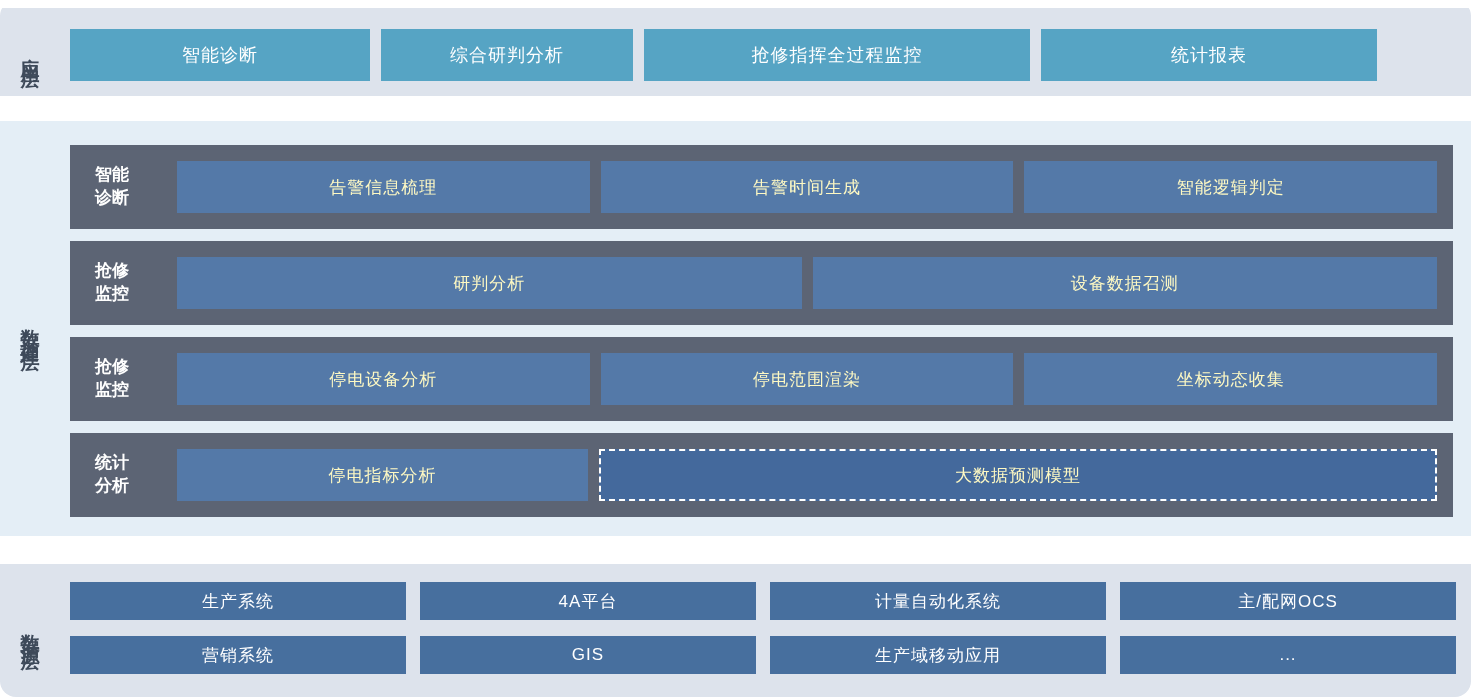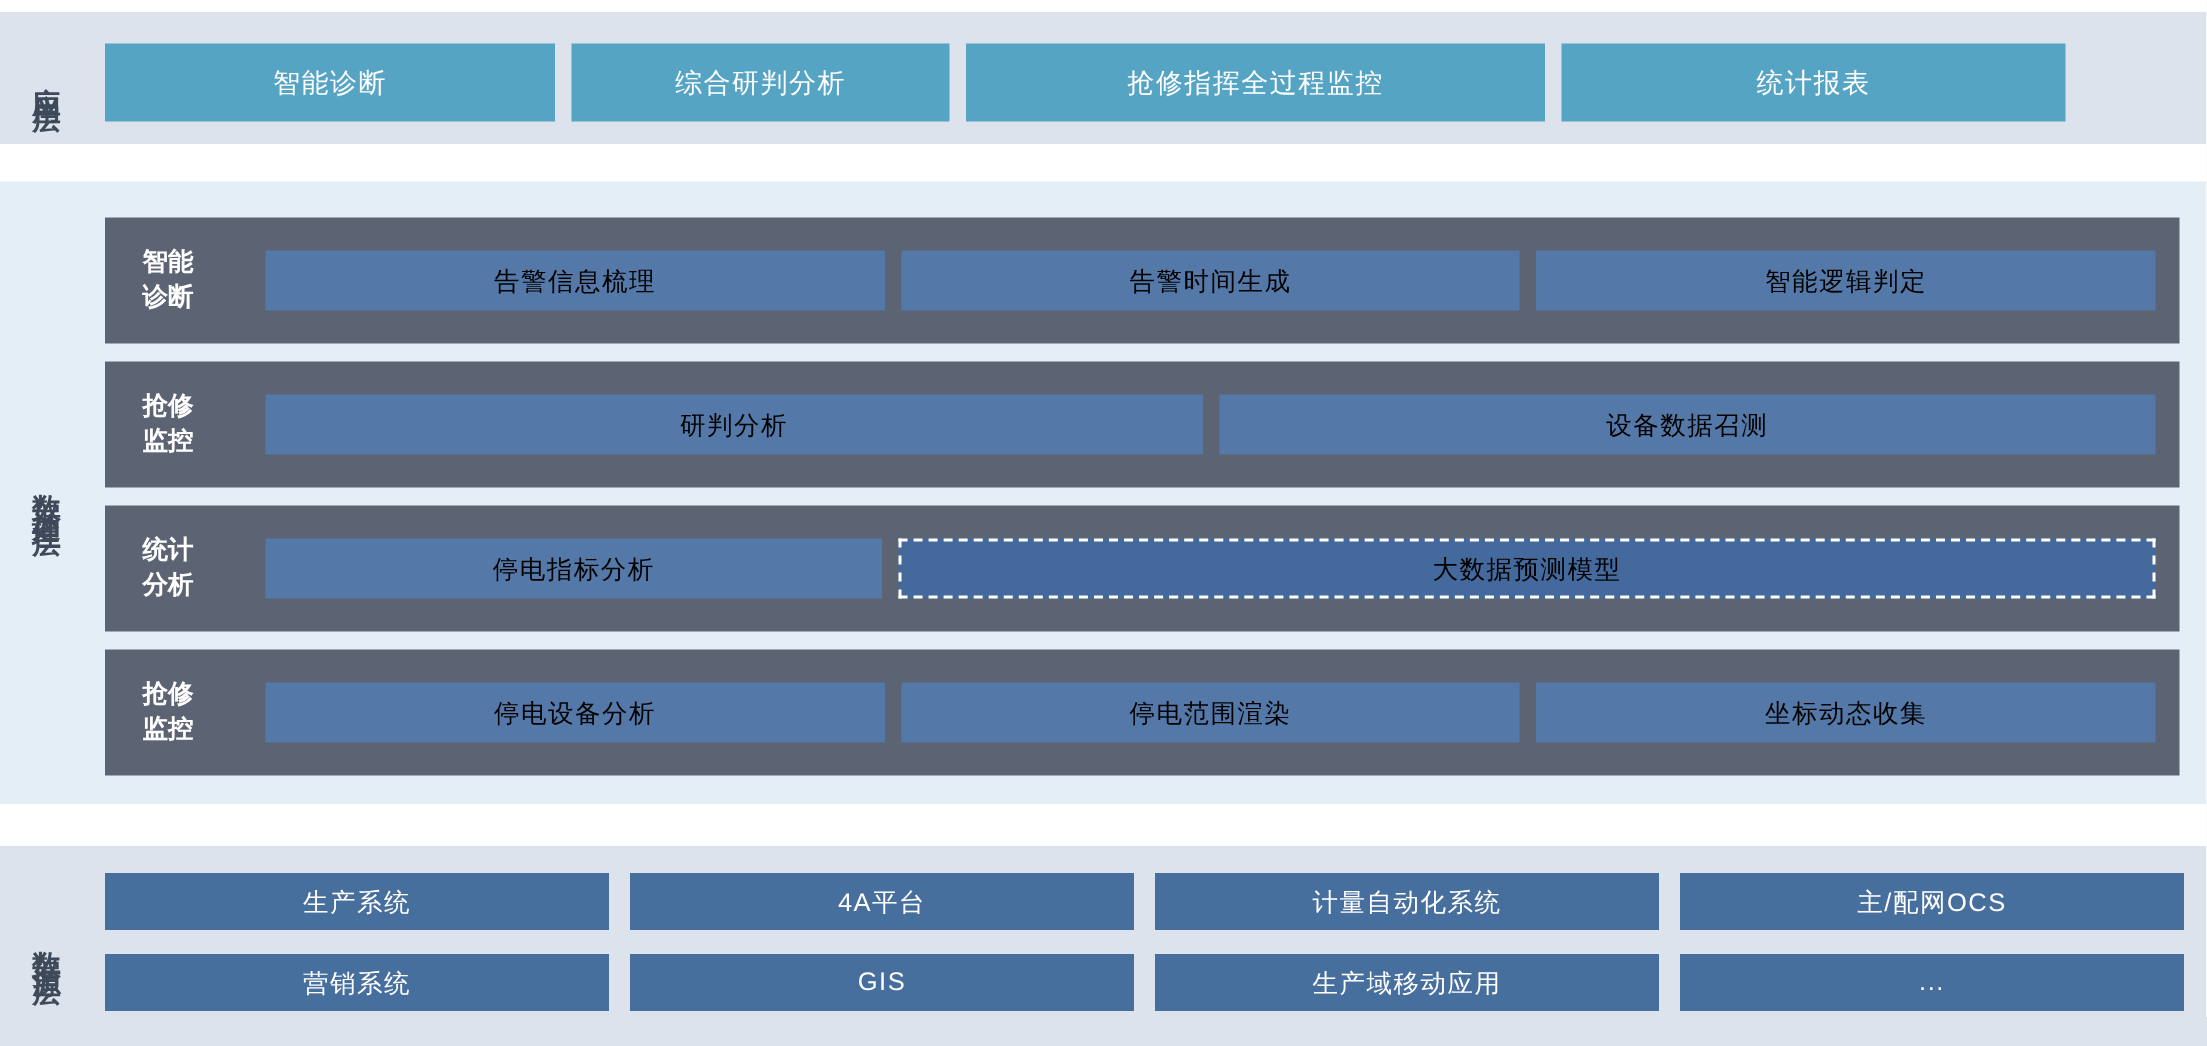--- a/index.html
+++ b/index.html
@@ -1,17 +1,17 @@
 <!DOCTYPE html>
 <html><head>
 <meta charset="utf-8">
 <style>
   html, body { margin:0; padding:0; background:#ffffff; }
   body { width:1471px; height:697px; font-family:"Liberation Sans","DejaVu Sans",sans-serif; }
-  .page { position:relative; width:1471px; height:697px; background:#ffffff; overflow:hidden; }
+  .page { position:relative; width:1471px; height:697px; background:#ffffff; overflow:hidden;border-radius:16px; }
 
   
   .vlabel {
     writing-mode: vertical-rl;
     text-orientation: upright;
     font-weight: bold;
     color: #3e4a5a;
     font-size: 19px;
     letter-spacing: 6px;
     line-height: 1;
@@ -37,21 +37,21 @@
   .section-proc .vlabel-wrap { height:415px; }
   .proc-rows { position:absolute; left:70px; top:24px; width:1383px; display:flex; flex-direction:column; gap:12px; }
   .proc-row { height:84px; background:#5c6474; display:flex; align-items:center; }
   .proc-row-label {
     width:107px; padding-left:25px; box-sizing:border-box; flex:0 0 107px;
     color:#ffffff; font-weight:bold; font-size:17px; line-height:1.35;
   }
   .proc-row-label span { display:inline-block; width:2.4em; word-break:break-all; }
   .proc-boxes { flex:1; display:flex; gap:11px; padding-right:16px; }
   .proc-box {
-    flex:1; height:40px; background:#5479a8; color:#000000;
+    flex:1; height:52px; background:#5479a8; color:#fef9c3;
     display:flex; align-items:center; justify-content:center;
     font-size:17px; letter-spacing:1px;text-align:right;
   }
   .proc-box.wide {
     flex:2.03; background:#44699c;
     border:2px dashed #ffffff; box-sizing:border-box;
   }
 
   
   .section-src { position:absolute; left:0; top:564px; width:1471px; height:133px; background:#dde3ec; }
@@ -103,36 +103,36 @@
           <span>抢修监控</span>
         </div>
         <div class="proc-boxes">
           <div class="proc-box">研判分析</div>
           <div class="proc-box">设备数据召测</div>
         </div>
       </div>
 
       <div class="proc-row">
         <div class="proc-row-label">
-          <span>统计分析</span>
-        </div>
-        <div class="proc-boxes">
-          <div class="proc-box">停电指标分析</div>
-          <div class="proc-box wide">大数据预测模型</div>
-        </div>
-      </div>
-
-      <div class="proc-row">
-        <div class="proc-row-label">
           <span>抢修监控</span>
         </div>
         <div class="proc-boxes">
           <div class="proc-box">停电设备分析</div>
           <div class="proc-box">停电范围渲染</div>
           <div class="proc-box">坐标动态收集</div>
+        </div>
+      </div>
+
+      <div class="proc-row">
+        <div class="proc-row-label">
+          <span>统计分析</span>
+        </div>
+        <div class="proc-boxes">
+          <div class="proc-box">停电指标分析</div>
+          <div class="proc-box wide">大数据预测模型</div>
         </div>
       </div>
 
     </div>
   </div>
 
   <div class="section-src">
     <div class="vlabel-wrap">
       <div class="vlabel">数据源层</div>
     </div>

